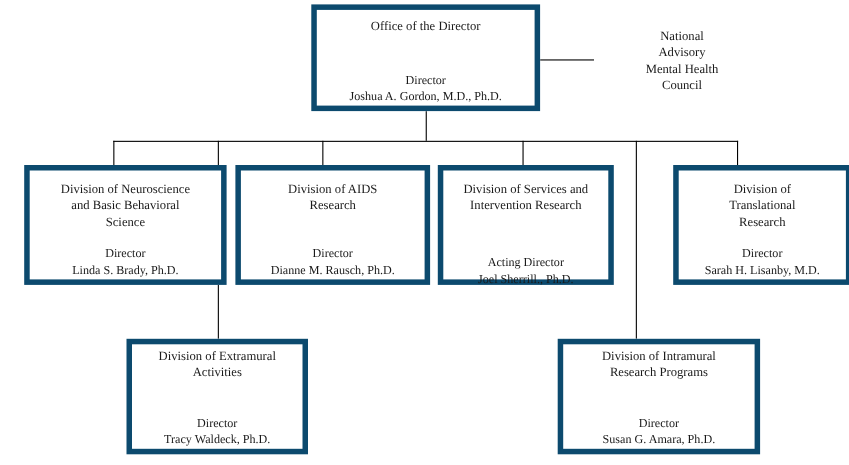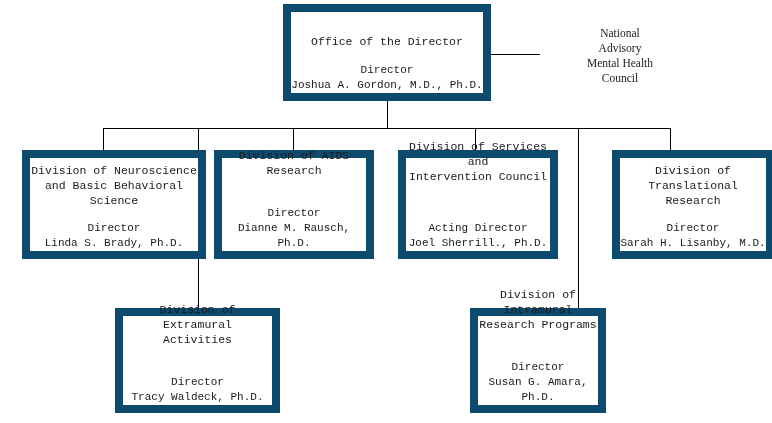--- a/index.html
+++ b/index.html
@@ -14,29 +14,28 @@
     background: #ffffff;
     font-family: "Liberation Serif", "DejaVu Serif", serif;
     color: #1a1a1a;
     overflow: hidden;
   }
 
   
   .org-box {
     position: absolute;
     box-sizing: border-box;
-    border: 8px solid #0c4a6e;
+    border: 5px solid #0c4a6e;
     background: #ffffff;
     display: flex;
     flex-direction: column;
     align-items: center;
-    justify-content: flex-end;
+    justify-content: space-between;
     text-align: center;
     z-index: 3;
-    font-family: Liberation Mono, monospace;
   }
   .org-box .unit-name {
     font-size: 11.5px;
     line-height: 15px;
     white-space: pre-line;
   }
   .org-box .role-block {
     font-size: 11px;
     line-height: 15px;
     white-space: pre-line;
@@ -52,38 +51,38 @@
   }
   #box-director .role-block { margin-top: 14px; }
 
   
   .row2 {
     top: 150px;
     height: 109px;
     padding-top: 10px;
   }
   #box-dnbbs { left: 22px;  width: 184px; }
-  #box-daids { left: 214px; width: 160px; }
+  #box-daids { left: 214px; width: 177px; }
   #box-dsir  { left: 398px; width: 160px; }
   #box-dtr   { left: 612px; width: 162px; }
 
   .row2 .role-block { margin-top: 13px; }
   #box-dnbbs .role-block { margin-top: 13px; }
   #box-daids .role-block { margin-top: 28px; }
   #box-dsir  .role-block { margin-top: 37px; }
   #box-dtr   .role-block { margin-top: 13px; }
 
   
   .row3 {
     top: 308px;
     height: 105px;
-    padding-top: 20px;
+    padding-top: 4px;
   }
   #box-dea  { left: 115px; width: 165px; }
-  #box-dirp { left: 470px; width: 136px; }
+  #box-dirp { left: 507px; width: 184px; }
   .row3 .role-block { margin-top: 28px; }
 
   
   #council-label {
     position: absolute;
     left: 540px;
     top: 26px;
     width: 160px;
     text-align: center;
     font-size: 11.5px;
@@ -152,21 +151,21 @@
 
   <div class="org-box row2" id="box-daids">
     <div class="unit-name">Division of AIDS
 Research</div>
     <div class="role-block">Director
 Dianne M. Rausch, Ph.D.</div>
   </div>
 
   <div class="org-box row2" id="box-dsir">
     <div class="unit-name">Division of Services and
-Intervention Council</div>
+Intervention Research</div>
     <div class="role-block">Acting Director
 Joel Sherrill., Ph.D.</div>
   </div>
 
   <div class="org-box row2" id="box-dtr">
     <div class="unit-name">Division of
 Translational
 Research</div>
     <div class="role-block">Director
 Sarah H. Lisanby, M.D.</div>

